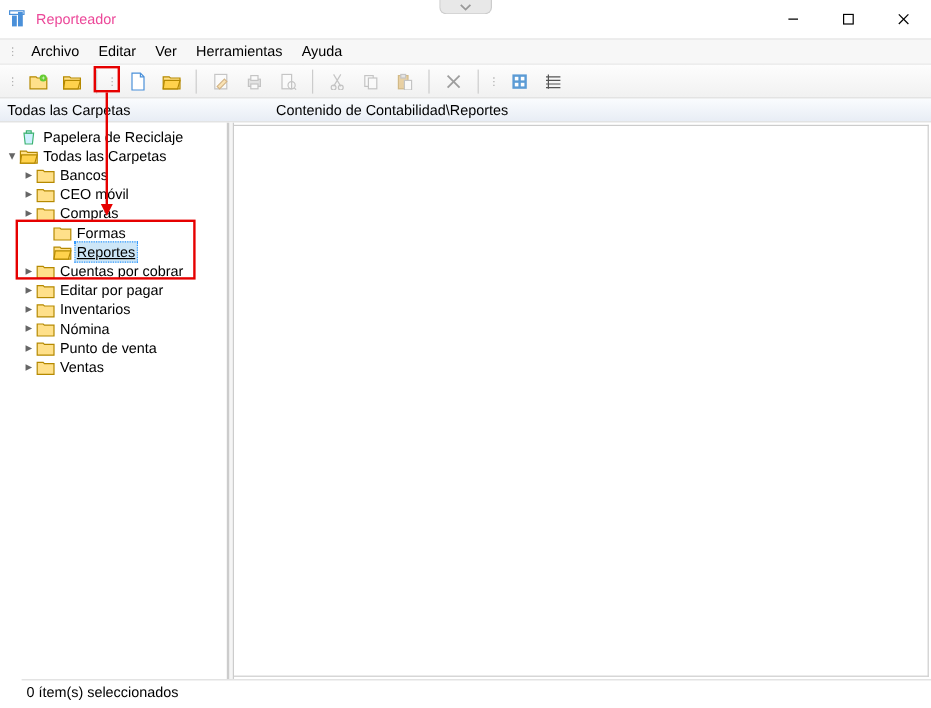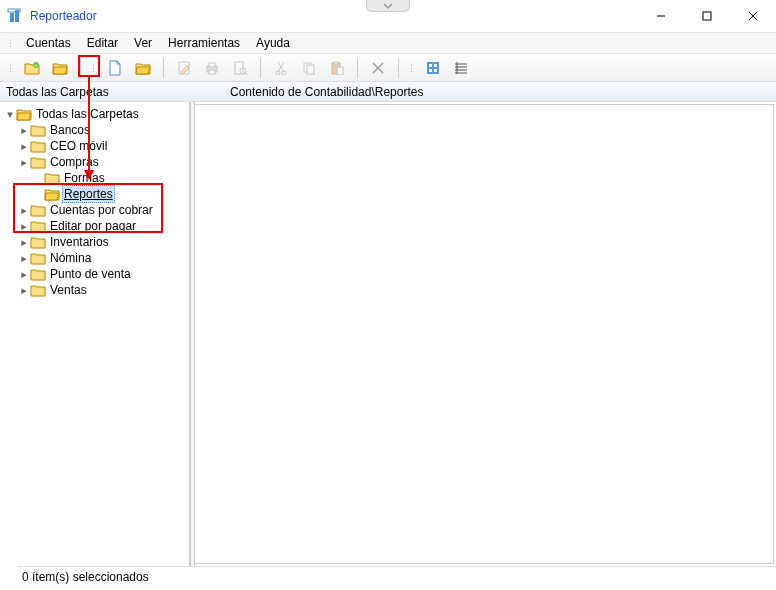--- a/index.html
+++ b/index.html
@@ -1,19 +1,19 @@
 <!DOCTYPE html>
 <html><head>
 <meta charset="utf-8">
 <style>
 * { box-sizing: border-box; margin: 0; padding: 0; font-family: "Segoe UI", Arial, sans-serif; }
 body { background: #fff; width: 776px; height: 590px; overflow: hidden; display: flex; flex-direction: column; position: relative; }
 .titlebar { height: 32px; display: flex; align-items: center; padding-left: 6px; background: #fff; }
 .titlebar .appicon { width: 18px; height: 18px; margin-right: 6px; display: flex; align-items: center; justify-content: center; }
-.titlebar .title { font-size: 12px; flex: 1; color: #1d4ed8; }
+.titlebar .title { font-size: 12px; flex: 1; color: #ec4899; }
 .titlebar .winbtns { display: flex; height: 100%; }
 .titlebar .winbtn { width: 46px; display: flex; align-items: center; justify-content: center; color: #000; cursor: default; }
 .menubar { height: 22px; display: flex; align-items: center; padding-left: 4px; background: #f7f7f7; font-size: 12px; border-top: 1px solid #e5e5e5; border-bottom: 1px solid #e5e5e5;}
 .dotgrip { color: #aaa; font-size: 9px; line-height: 4px; padding: 0 2px; letter-spacing: 1px;}
 .menubar .mitem { padding: 2px 8px; cursor: default; }
 .toolbar { height: 28px; display: flex; align-items: center; padding: 2px 4px; background: linear-gradient(#fdfdfd,#f1f1f1); border-bottom: 1px solid #ddd; position: relative;}
 .tb-btn { width: 24px; height: 22px; margin: 0 2px; display:flex; align-items:center; justify-content:center; cursor:default;}
 .tb-btn.disabled { opacity: .45;}
 .tb-sep { width:1px; height:20px; background:#ccc; margin: 0 6px;}
 .headerbar { height: 20px; background: linear-gradient(#fafcfe,#e8edf5); display:flex; font-size:12px; border-bottom:1px solid #ddd;}
@@ -73,21 +73,21 @@
         <svg width="10" height="10">
           <line x1="1" y1="1" x2="9" y2="9" stroke="#000"></line>
           <line x1="9" y1="1" x2="1" y2="9" stroke="#000"></line>
         </svg>
       </div>
   </div>
 </div>
 
 <div class="menubar">
   <span class="dotgrip">⋮</span>
-  <span class="mitem">Cuentas</span>
+  <span class="mitem">Archivo</span>
   <span class="mitem">Editar</span>
   <span class="mitem">Ver</span>
   <span class="mitem">Herramientas</span>
   <span class="mitem">Ayuda</span>
 </div>
 
 <div class="toolbar">
   <span class="dotgrip">⋮</span>
   <div class="tb-btn">
       <svg width="16" height="14" viewBox="0 0 16 14">
@@ -188,20 +188,31 @@
 </div>
 
 <div class="headerbar">
   <div class="hleft">Todas las Carpetas</div>
   <div class="hright">Contenido de Contabilidad\Reportes</div>
 </div>
 
 <div class="mainarea">
   <div class="tree">
     <div class="node">
+      <span class="ind" style="width:0px"></span>
+        <span class="twist none"></span>
+      <span class="ficon">
+          <svg width="14" height="14">
+            <path d="M3 4h8l-1 9H4z" fill="#d0f0ff" stroke="#3cb371"></path>
+            <path d="M5 2h4v2H5z" fill="#d0f0ff" stroke="#3cb371"></path>
+          </svg>
+        </span>
+      <span class="flabel">Papelera de Reciclaje</span>
+    </div>
+    <div class="node">
       <span class="twist open"></span>
       <span class="ficon">
           <svg width="16" height="13">
             <path d="M1 2h5l1 1h8v9H1z" fill="#ffe08a" stroke="#b58900"></path>
             <path d="M2 5h13l-2 7H1z" fill="#ffd24d" stroke="#b58900"></path>
           </svg>
         </span>
       <span class="flabel">Todas las Carpetas</span>
     </div>
     <div class="node">

